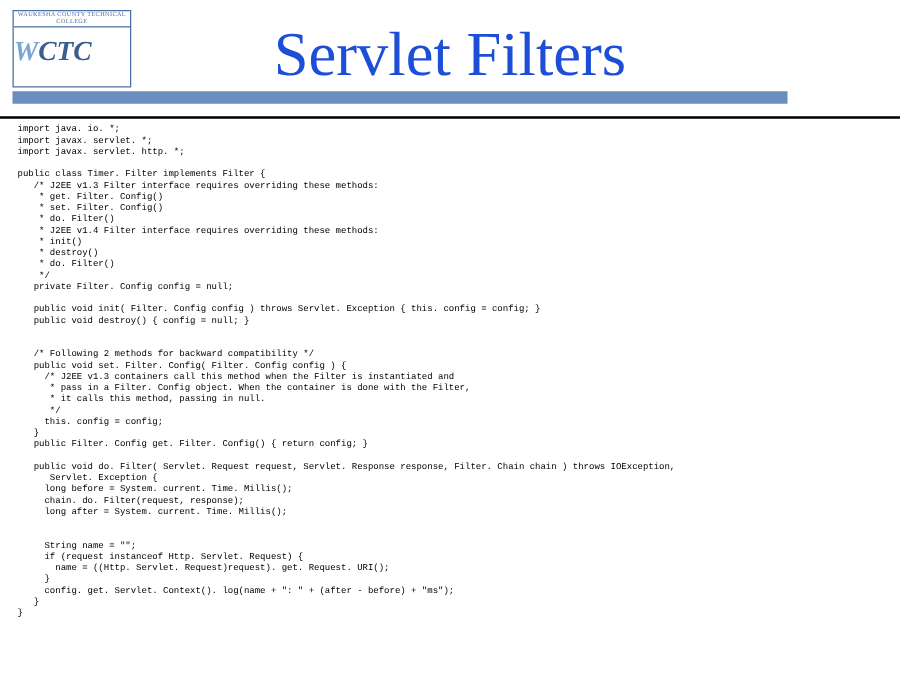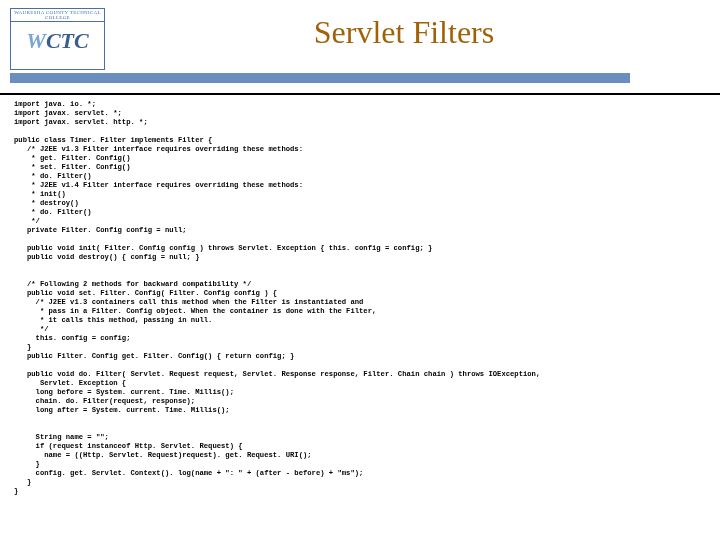--- a/index.html
+++ b/index.html
@@ -29,62 +29,60 @@
     color: #4a6fa5;
     text-align: center;
     border-bottom: 1px solid #4a6fa5;
     padding: 1px 0;
     letter-spacing: 0.3px;
   }
   .logo-left .wctc {
     font-size: 22px;
     font-weight: bold;
     font-style: italic;
-    text-align: center;
     line-height: 38px;
     font-family: Georgia, serif;
   }
   .logo-left .wctc .w { color: #7aa6d6; }
   .logo-left .wctc .ctc { color: #3a5f8f; }
   .underline-stripe {
     position: absolute;
     left: 10px;
     top: 73px;
     width: 620px;
     height: 10px;
     background: #6a8fbf;
   }
   .title {
     position: absolute;
     top: 14px;
     left: 50%;
     transform: translateX(-50%);
-    font-size: 32px;
+    font-size: 50px;
     font-family: "Times New Roman", serif;
-    color: #a16207;
+    color: #1d4ed8;
     white-space: nowrap;
-    margin-left: 44px;
   }
   .logo-right {
     position: absolute;
     right: 12px;
     top: 12px;
     width: 70px;
     height: 80px;
   }
   .logo-right svg { width: 100%; height: 100%; }
   .code {
     position: absolute;
     top: 100px;
     left: 14px;
     right: 14px;
     font-family: "Courier New", monospace;
     font-size: 7.2px;
     line-height: 1.25;
-    font-weight: bold;
+    font-weight: normal;
     white-space: pre;
     color: #000;
   }
 </style>
 </head>
 <body>
 
 <div class="header">
   <div class="logo-left">
     <div class="banner">WAUKESHA COUNTY TECHNICAL COLLEGE</div>

